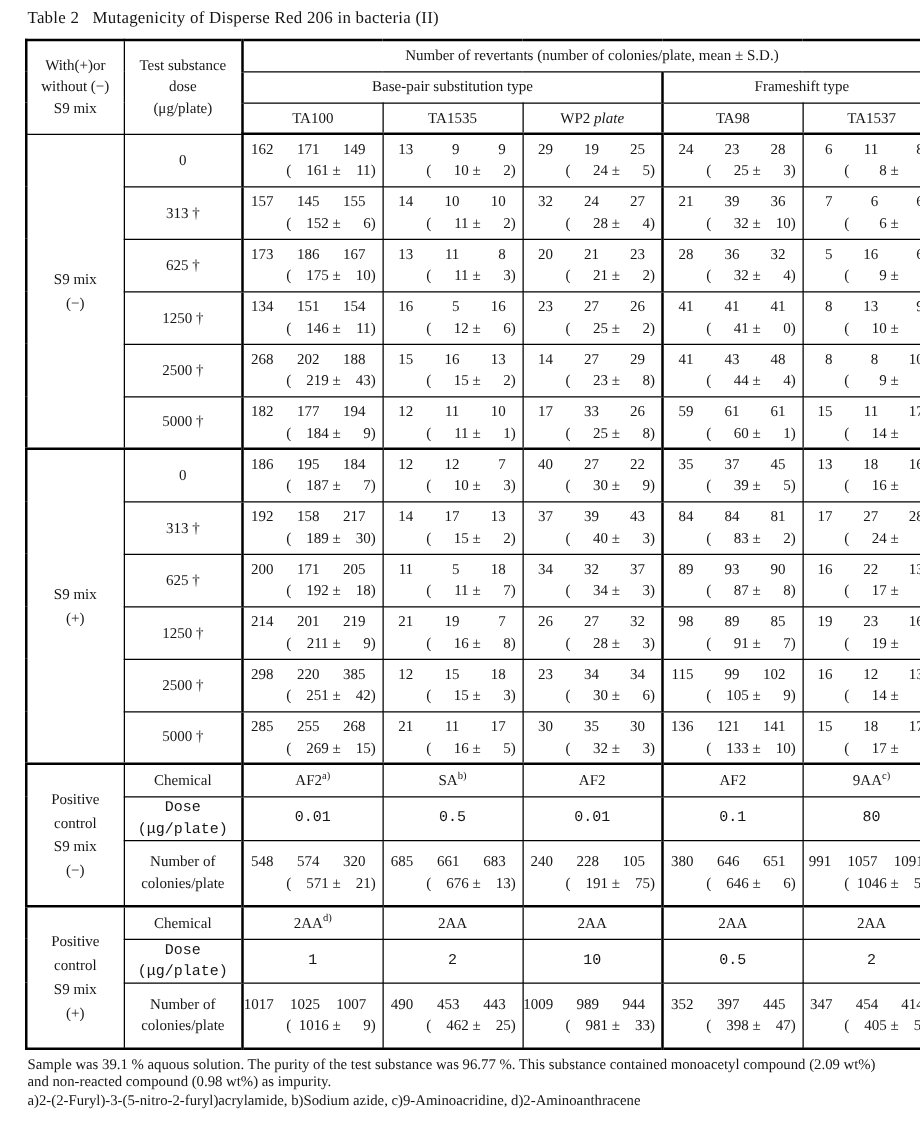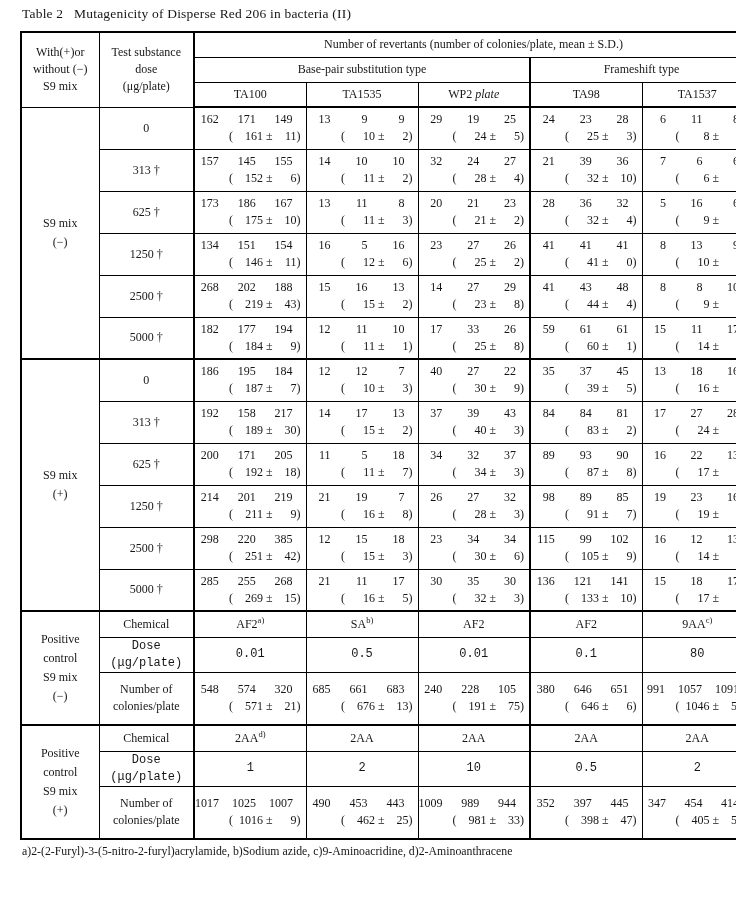--- a/index.html
+++ b/index.html
@@ -1162,15 +1162,17 @@
               <span class="pm">±</span>
               <span class="sv">54</span>
               <span class="cp">)</span>
             </div>
           </td>
         </tr>
       </tbody>
   </table>
 
   <div class="footnotes">
+      <div class="fline">Sample was 39.1 % aquous solution.  The purity of the test substance was 96.77 %. This substance contained monoacetyl compound (2.09 wt%)
+and non-reacted compound (0.98 wt%) as impurity.</div>
       <div class="fline">a)2-(2-Furyl)-3-(5-nitro-2-furyl)acrylamide, b)Sodium azide, c)9-Aminoacridine, d)2-Aminoanthracene</div>
     </div>
 </div>
 
 </body></html>

